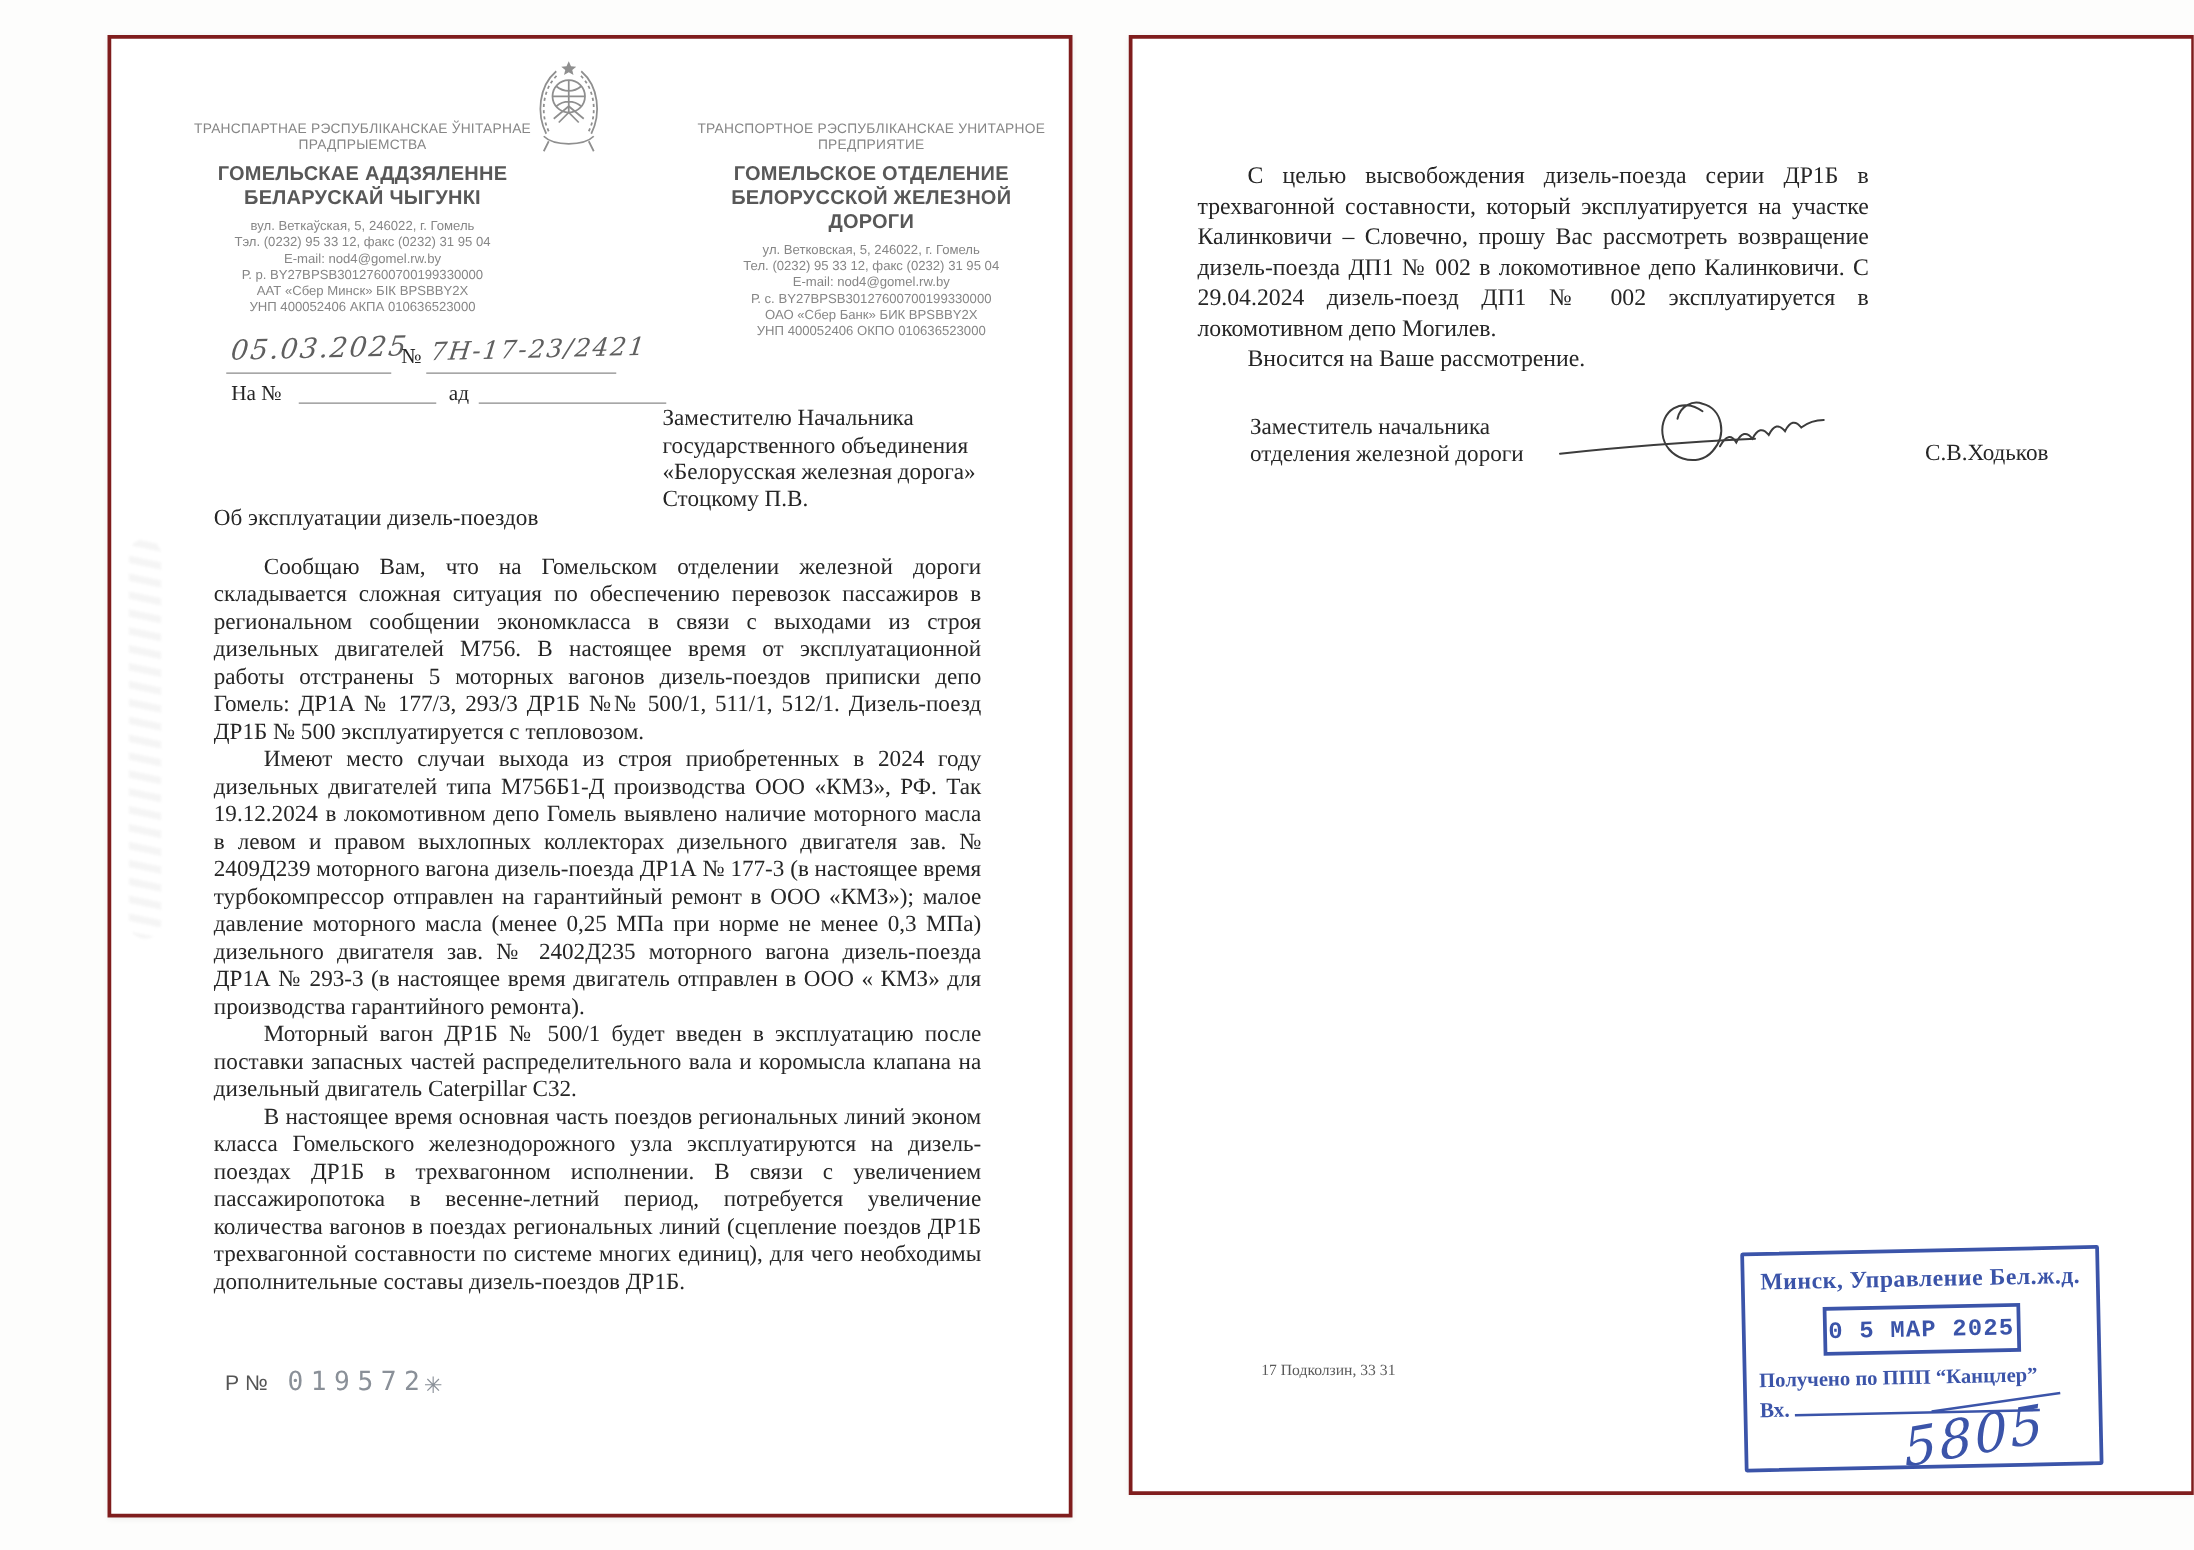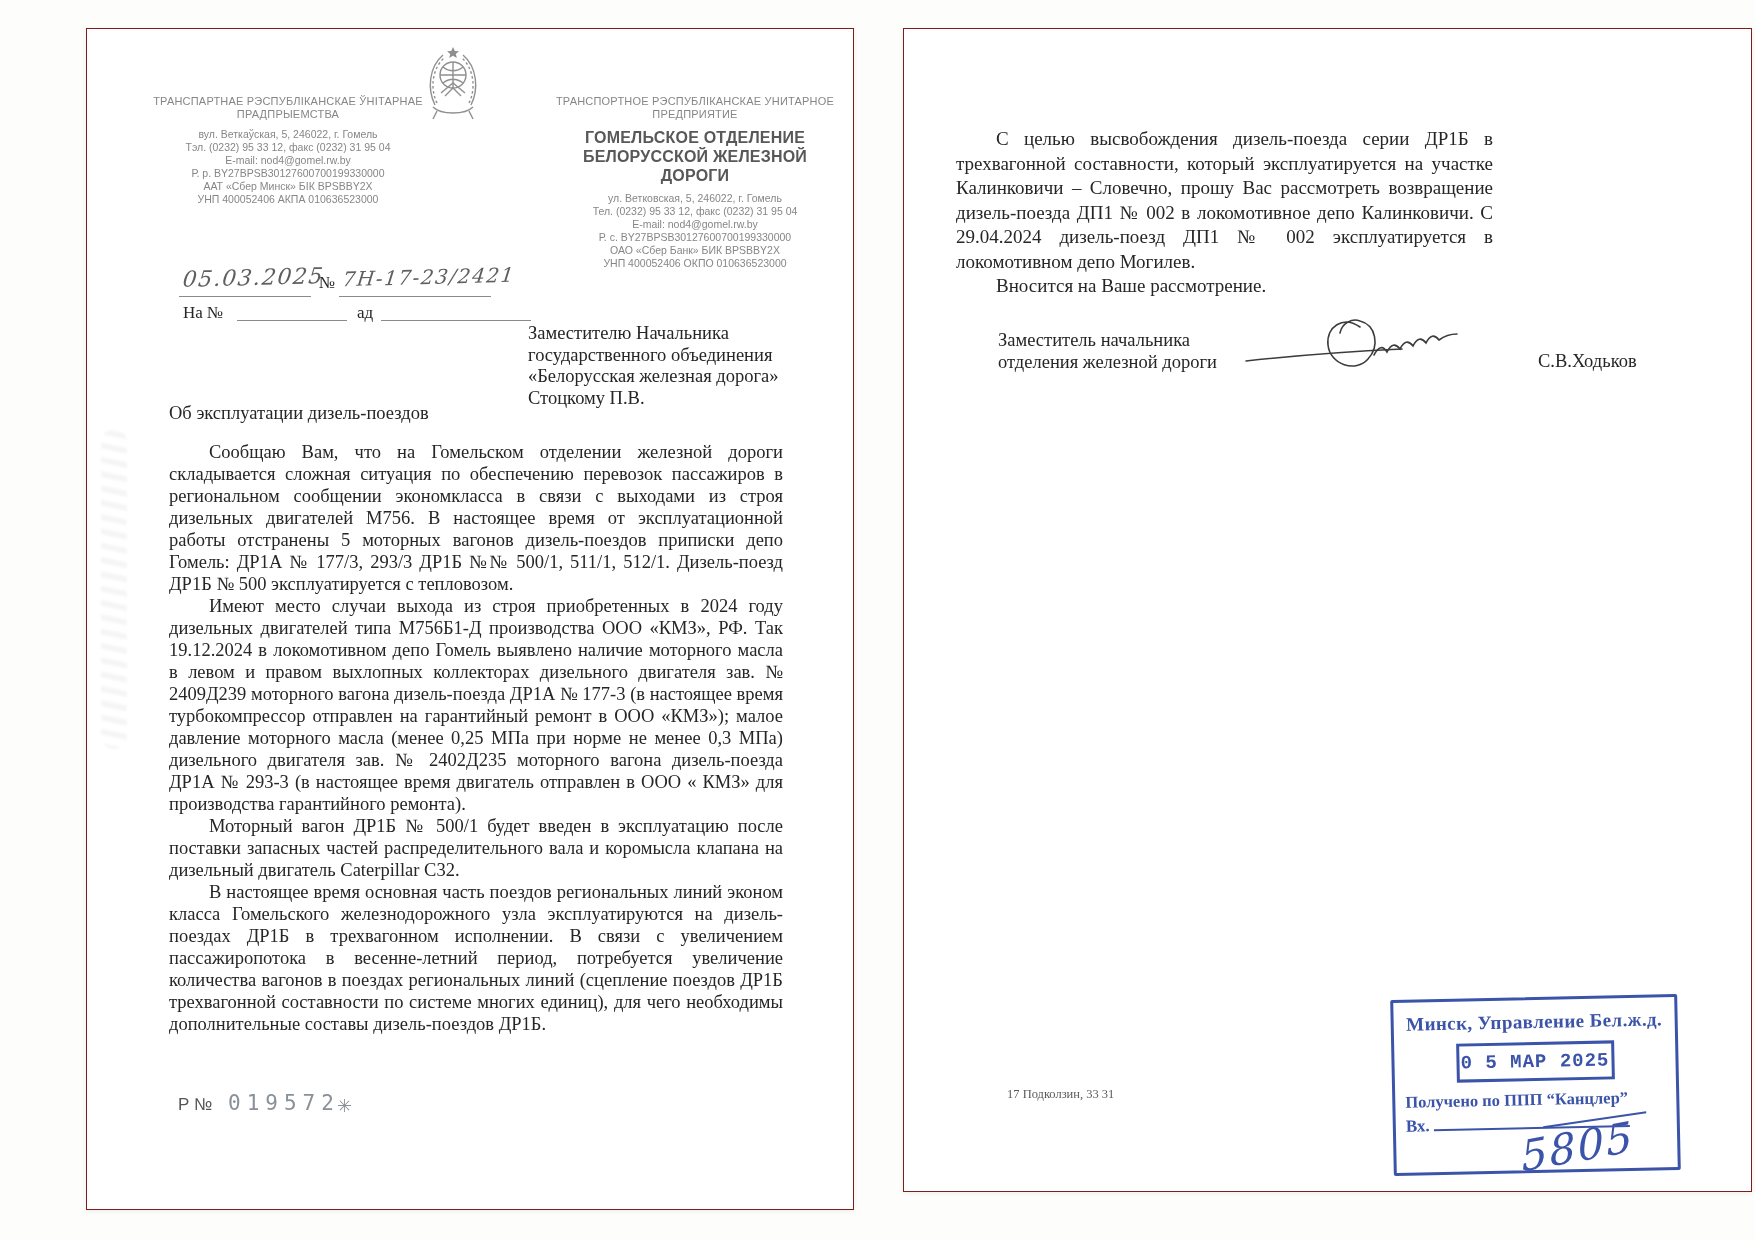--- a/index.html
+++ b/index.html
@@ -1,21 +1,21 @@
 <!DOCTYPE html>
 <html style="--stamp-blue: #3b54a9; --body-ink: #262626; --letterhead-gray: #868686; --handwriting-gray: #5f5f5f; --reg-stamp-gray: #8a9098;"><head>
 <meta charset="utf-8">
 <style>
   html,body{margin:0;padding:0;}
   body{
     width:1755px;height:1240px;position:relative;overflow:hidden;
     background:#fdfdfc;font-family:"Liberation Serif",serif;
   }
   .page{
-    position:absolute;background:#ffffff;border:1px solid #7f1d1d;
+    position:absolute;background:#ffffff;border:3px solid #7f1d1d;
     box-shadow:0 1px 5px rgba(0,0,0,.07);
   }
   #page1{left:86px;top:28px;width:766px;height:1180px;}
   #page2{left:903px;top:28px;width:800px;height:1162px;padding-left:47px;}
   .abs{position:absolute;}
   
   .lh-col{position:absolute;width:292px;text-align:center;font-family:"Liberation Sans",sans-serif;}
   .lh-type{font-size:11px;line-height:13px;color:var(--letterhead-gray);letter-spacing:.2px;}
   .lh-name{font-size:16px;line-height:19px;font-weight:bold;color:#585858;margin-top:7px;letter-spacing:.2px;}
   .lh-det{font-size:10.5px;line-height:13px;color:var(--letterhead-gray);}
@@ -86,20 +86,24 @@
         <path d="M12,66 C20,74 44,74 52,66 M16,70 l-4,8 M48,70 l4,8"></path>
       </g>
     </svg>
   </div>
 
   <div class="lh-col" style="left:55px;top:66px;">
     <div class="lh-type">
       <div>ТРАНСПАРТНАЕ РЭСПУБЛІКАНСКАЕ ЎНІТАРНАЕ</div>
       <div>ПРАДПРЫЕМСТВА</div>
     </div>
+    <div class="lh-name">
+      <div>ГОМЕЛЬСКАЕ АДДЗЯЛЕННЕ</div>
+      <div>БЕЛАРУСКАЙ ЧЫГУНКІ</div>
+    </div>
     <div class="lh-det lh-dets">
       <div>вул. Веткаўская, 5, 246022, г. Гомель</div>
       <div>Тэл. (0232) 95 33 12, факс (0232) 31 95 04</div>
       <div>E-mail: nod4@gomel.rw.by</div>
       <div>Р. р. BY27BPSB30127600700199330000</div>
       <div>ААТ «Сбер Минск» БІК BPSBBY2X</div>
       <div>УНП 400052406  АКПА 010636523000</div>
     </div>
   </div>
 

